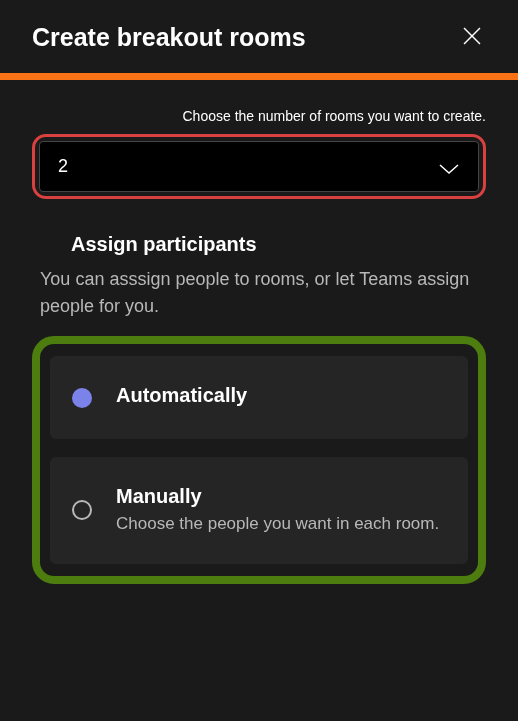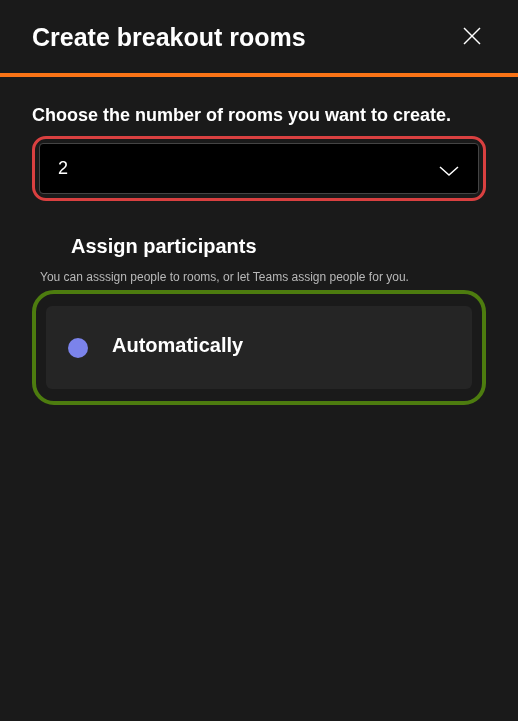--- a/index.html
+++ b/index.html
@@ -13,21 +13,21 @@
       color: #ffffff;
       width: 518px;
       height: 721px;
       overflow: hidden;
     }
     .header {
       display: flex;
       justify-content: space-between;
       align-items: center;
       padding: 22px 32px 20px 32px;
-      border-bottom: 4px solid #f97316;
+      border-bottom: 7px solid #f97316;
     }
     .header-title {
       font-size: 25px;
       font-weight: 700;
       color: #ffffff;
     }
     .close-btn {
       background: none;
       border: none;
       cursor: pointer;
@@ -39,24 +39,25 @@
     .close-btn svg {
       width: 20px;
       height: 20px;
       stroke: #ffffff;
       stroke-width: 1.5;
     }
     .content {
       padding: 28px 32px;
     }
     .instruction {
-      font-size: 18px;
-      font-weight: 700;
+      font-size: 14px;
+      font-weight: 400;
       color: #ffffff;
       margin-bottom: 10px;
+      text-align: right;
     }
     .dropdown-highlight {
       border: 3px solid #d94040;
       border-radius: 14px;
       padding: 4px;
       margin-bottom: 34px;
     }
     .dropdown {
       background: #000000;
       border: 1px solid #444;
@@ -82,28 +83,28 @@
     }
     .section-title {
       font-size: 20px;
       font-weight: 700;
       color: #ffffff;
       margin-bottom: 10px;
       padding-left: 8px;
       margin-left: 31px;
     }
     .section-desc {
-      font-size: 12px;
+      font-size: 18px;
       color: #b8b8b8;
       line-height: 1.5;
-      margin-bottom: 4px;
+      margin-bottom: 16px;
       padding-left: 8px;
     }
     .options-highlight {
-      border: 4px solid #4d7c0f;
+      border: 8px solid #4d7c0f;
       border-radius: 22px;
       padding: 12px 10px;
     }
     .radio-option {
       background: #252525;
       border-radius: 6px;
       padding: 28px 22px 28px 22px;
       display: flex;
       align-items: center;
       gap: 24px;
@@ -175,14 +176,21 @@
   <div class="section-desc">You can asssign people to rooms, or let Teams assign people for you.</div>
 
   <div class="options-highlight">
     <div class="radio-option">
       <div class="radio-circle selected"></div>
       <div class="option-text">
         <div class="option-title">Automatically</div>
       </div>
     </div>
 
+    <div class="radio-option">
+      <div class="radio-circle unselected"></div>
+      <div class="option-text">
+        <div class="option-title">Manually</div>
+        <div class="option-desc">Choose the people you want in each room.</div>
+      </div>
+    </div>
   </div>
 </div>
 
 </body></html>

